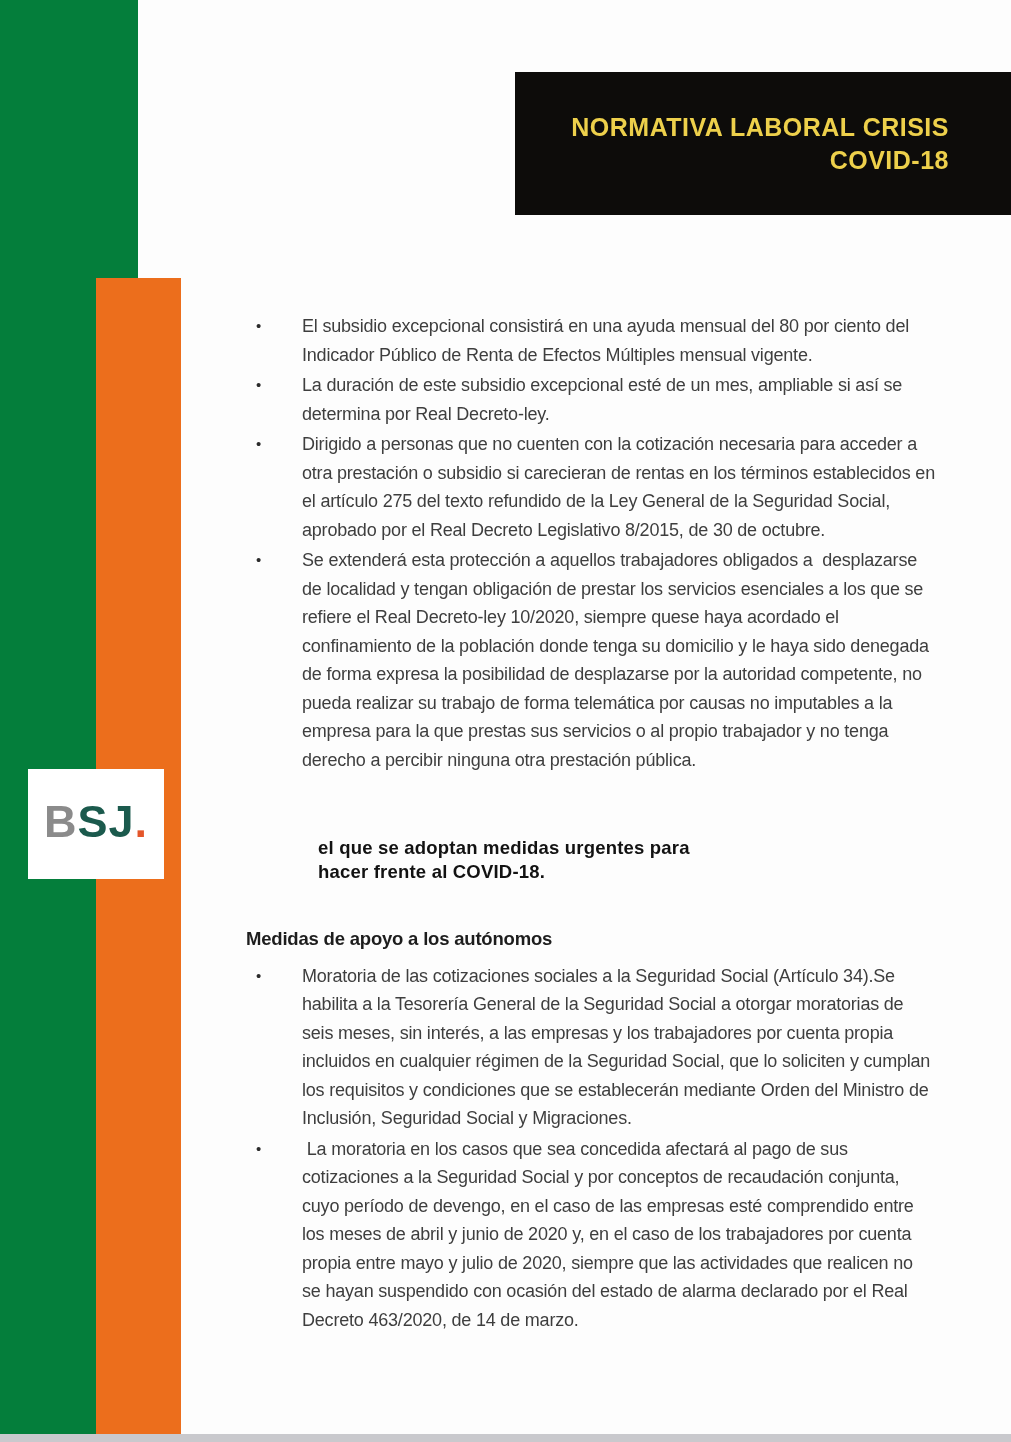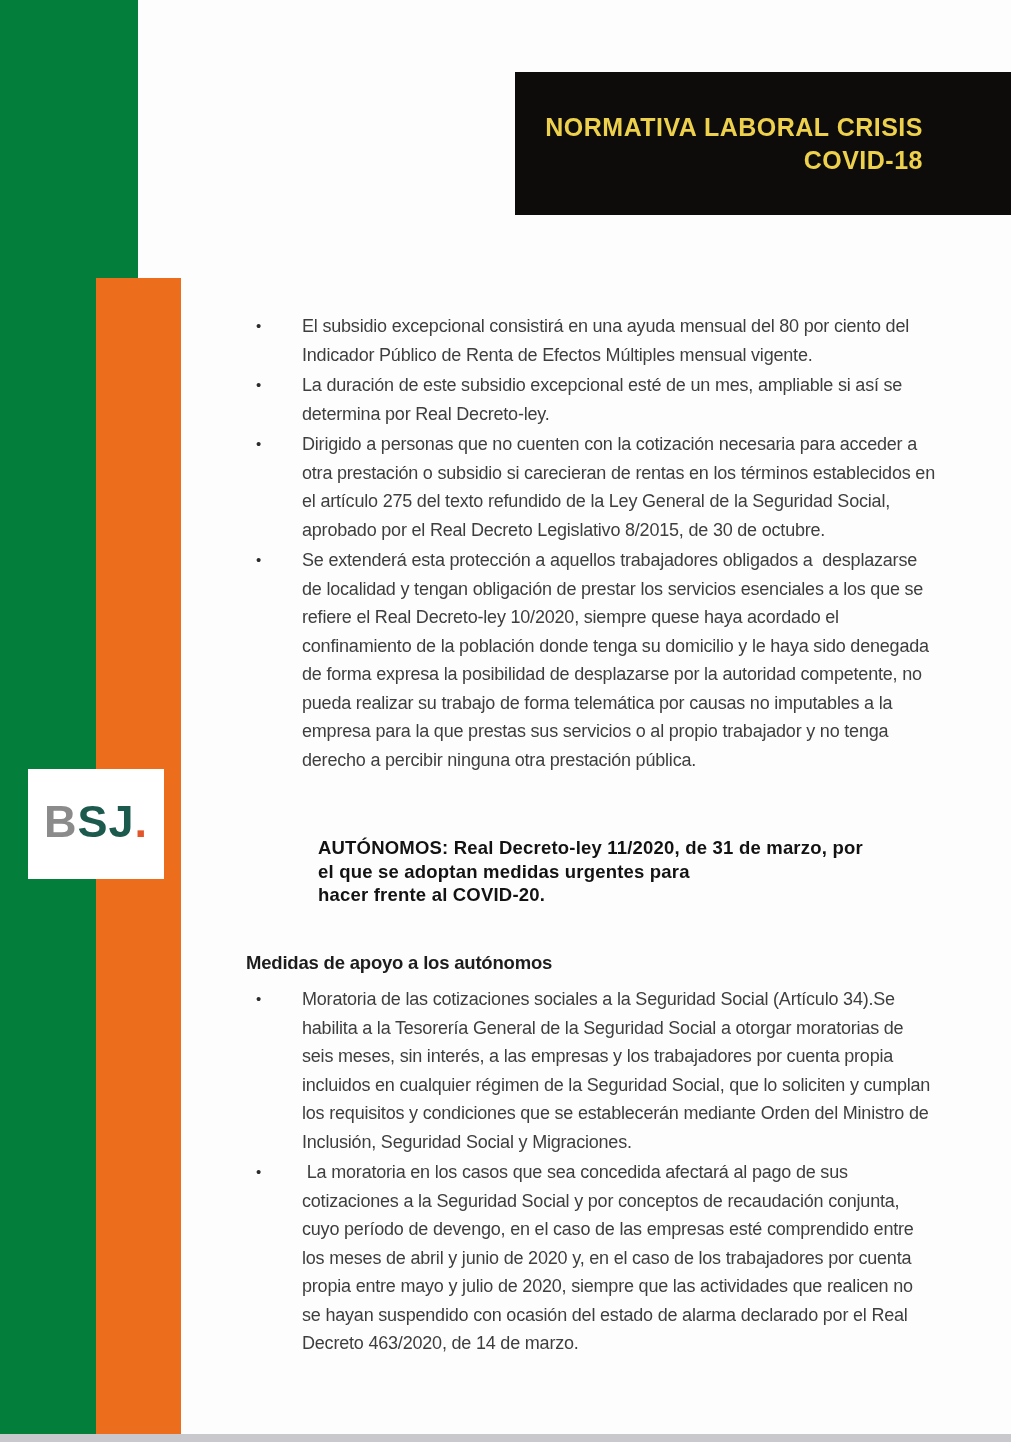--- a/index.html
+++ b/index.html
@@ -29,21 +29,21 @@
   }
   
   .header-box{
     position:absolute;left:515px;top:72px;
     width:496px;height:143px;
     background:#0d0c0a;
     display:flex;flex-direction:column;justify-content:center;
   }
   .header-title{
     text-align:right;
-    padding-right:88px;
+    padding-right:62px;
     color:#edd04b;
     font-weight:bold;
     font-size:25px;
     line-height:33px;
     letter-spacing:0.5px;
   }
   
   .logo-box{
     position:absolute;left:28px;top:769px;
     width:136px;height:110px;
@@ -130,23 +130,22 @@
 
 
     <div>
       <div class="li">
         <span class="marker">•</span>
         <span class="btext">Se extenderá esta protección a aquellos trabajadores obligados a  desplazarse de localidad y tengan obligación de prestar los servicios esenciales a los que se refiere el Real Decreto-ley 10/2020, siempre quese haya acordado el confinamiento de la población donde tenga su domicilio y le haya sido denegada de forma expresa la posibilidad de desplazarse por la autoridad competente, no pueda realizar su trabajo de forma telemática por causas no imputables a la empresa para la que prestas sus servicios o al propio trabajador y no tenga derecho a percibir ninguna otra prestación pública.</span>
       </div>
     </div>
 
     <div class="autonomos">
-      <div>AUTÓNOMOS: Real Decreto-ley 11/2020, de 31 de marzo, por</div>
       <div>el que se adoptan medidas urgentes para</div>
-      <div>hacer frente al COVID-20.</div>
+      <div>hacer frente al COVID-18.</div>
     </div>
 
     <div class="subheading medidas">Medidas de apoyo a los autónomos</div>
 
     <div>
       <div class="li">
         <span class="marker">•</span>
         <span class="btext">Moratoria de las cotizaciones sociales a la Seguridad Social (Artículo 34).Se habilita a la Tesorería General de la Seguridad Social a otorgar moratorias de seis meses, sin interés, a las empresas y los trabajadores por cuenta propia incluidos en cualquier régimen de la Seguridad Social, que lo soliciten y cumplan los requisitos y condiciones que se establecerán mediante Orden del Ministro de Inclusión, Seguridad Social y Migraciones.</span>
       </div>
       <div class="li">

